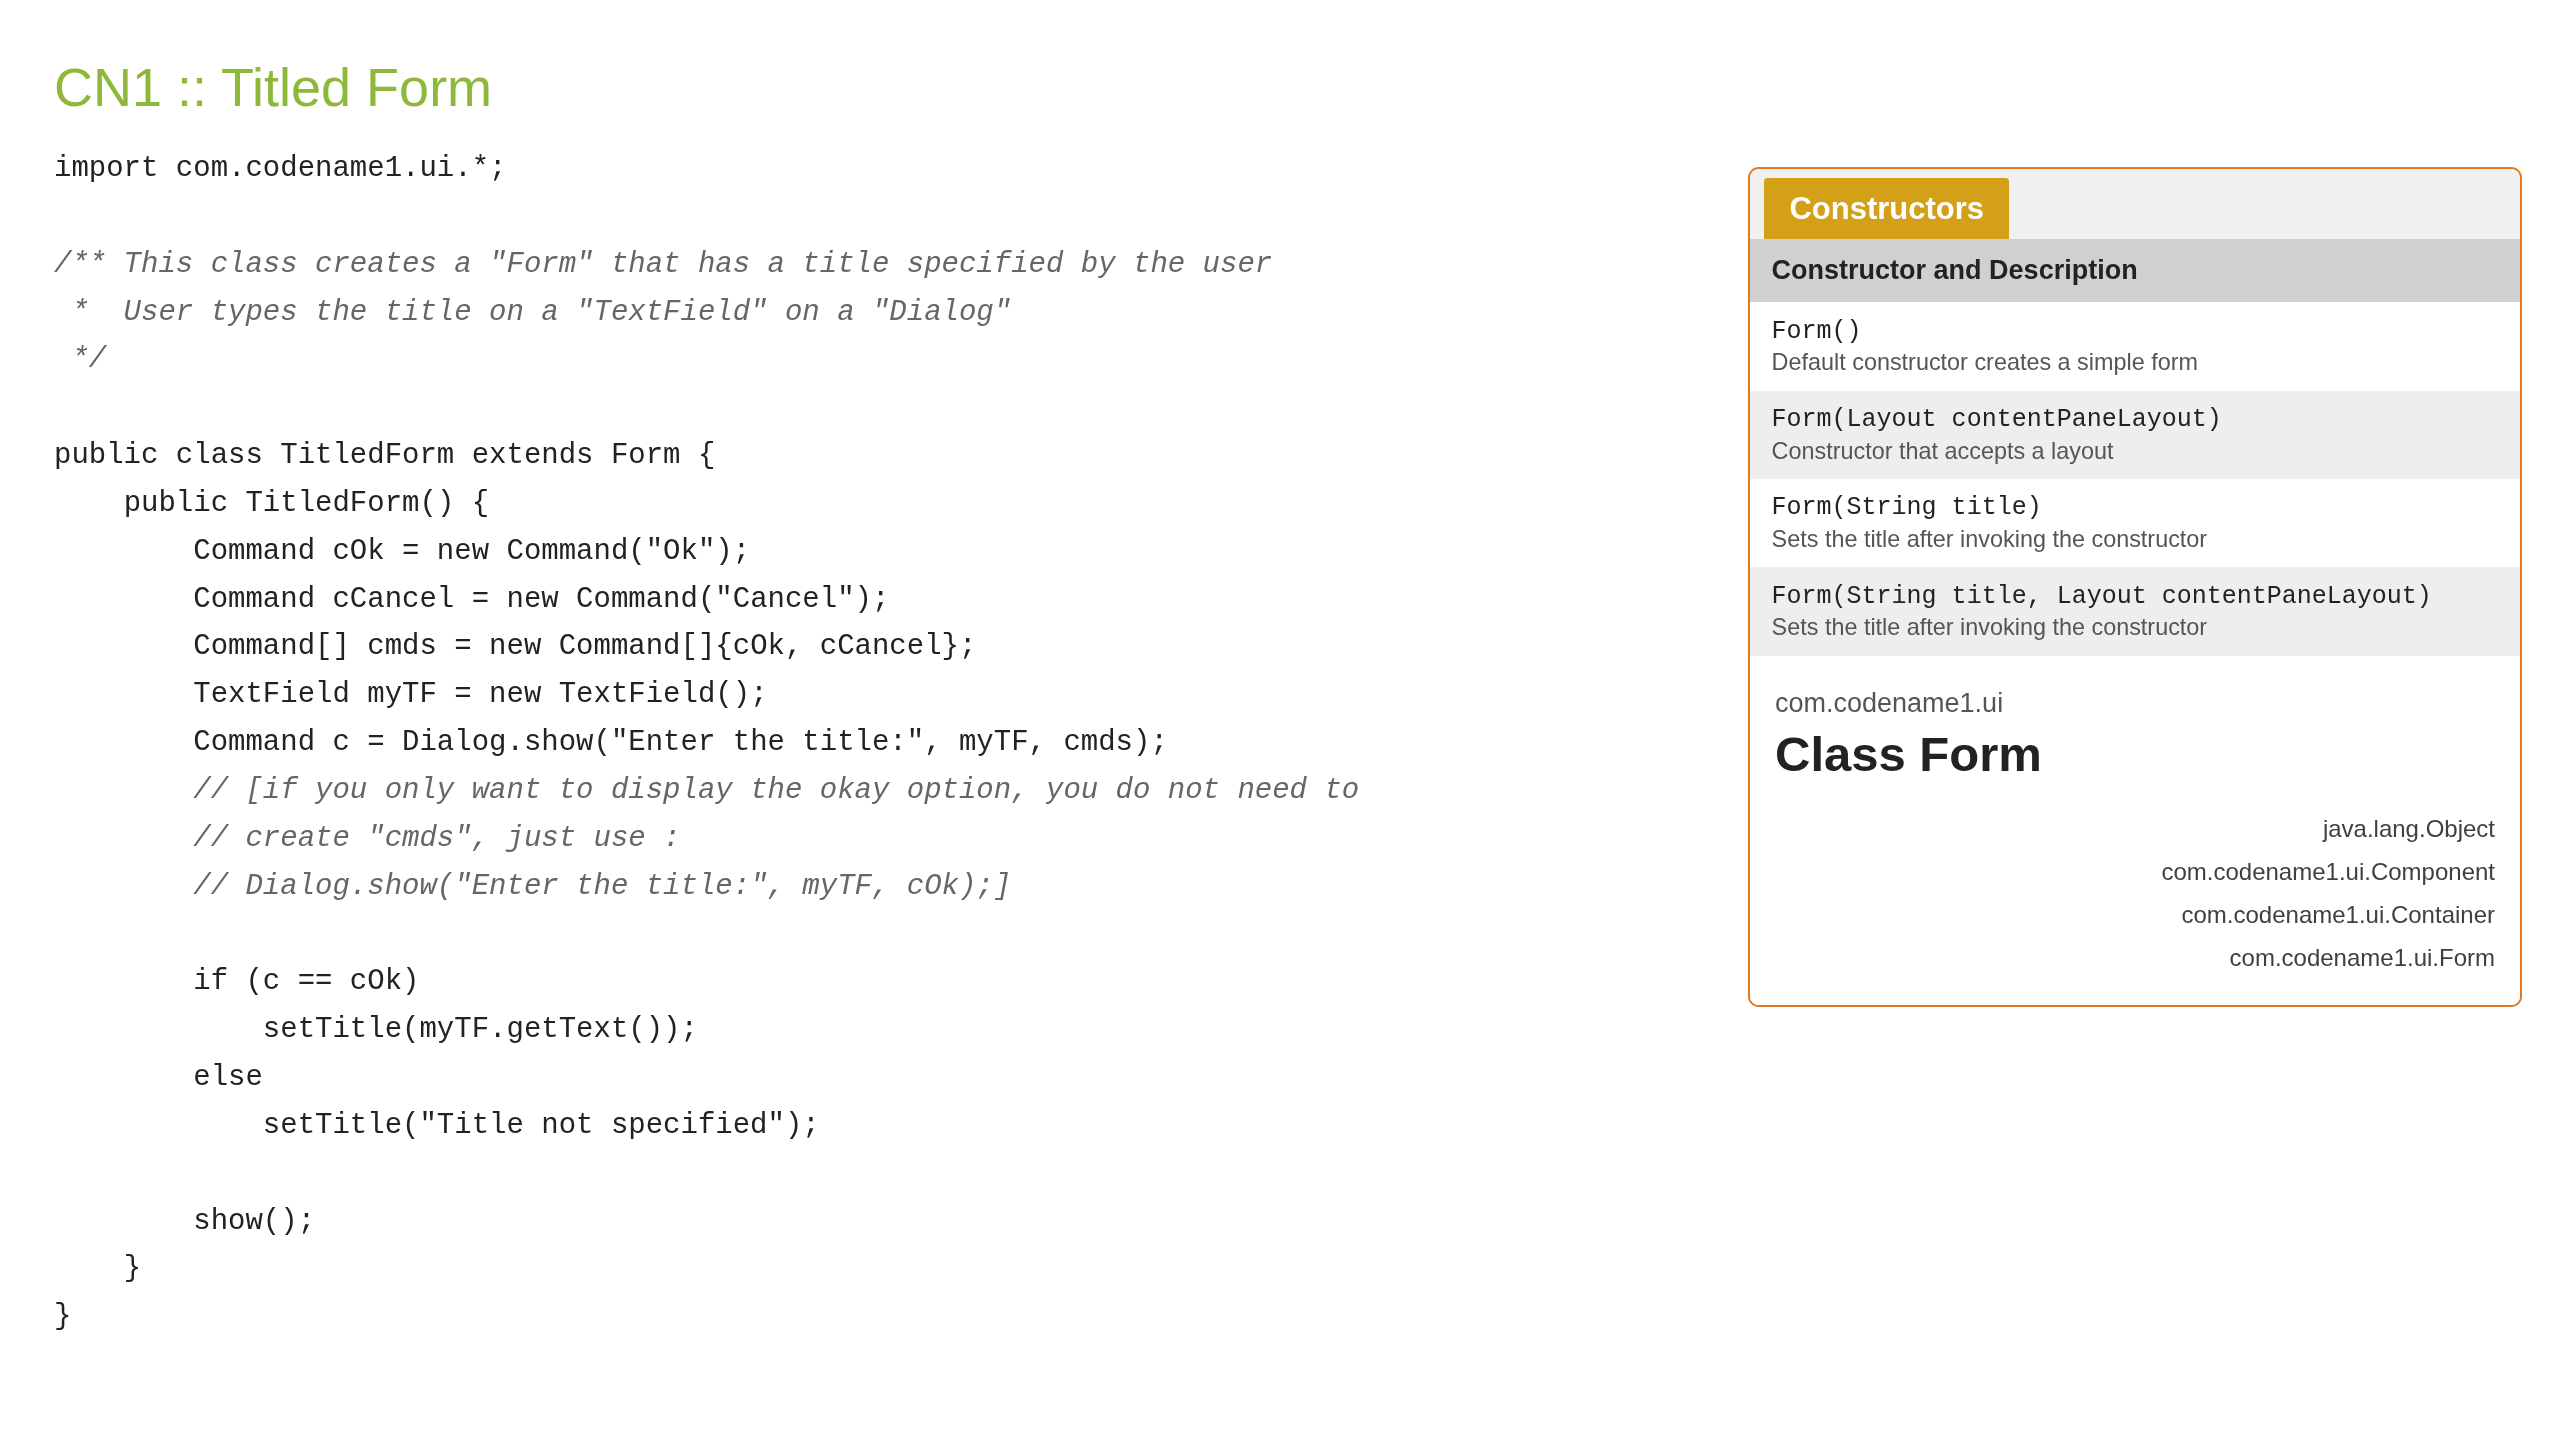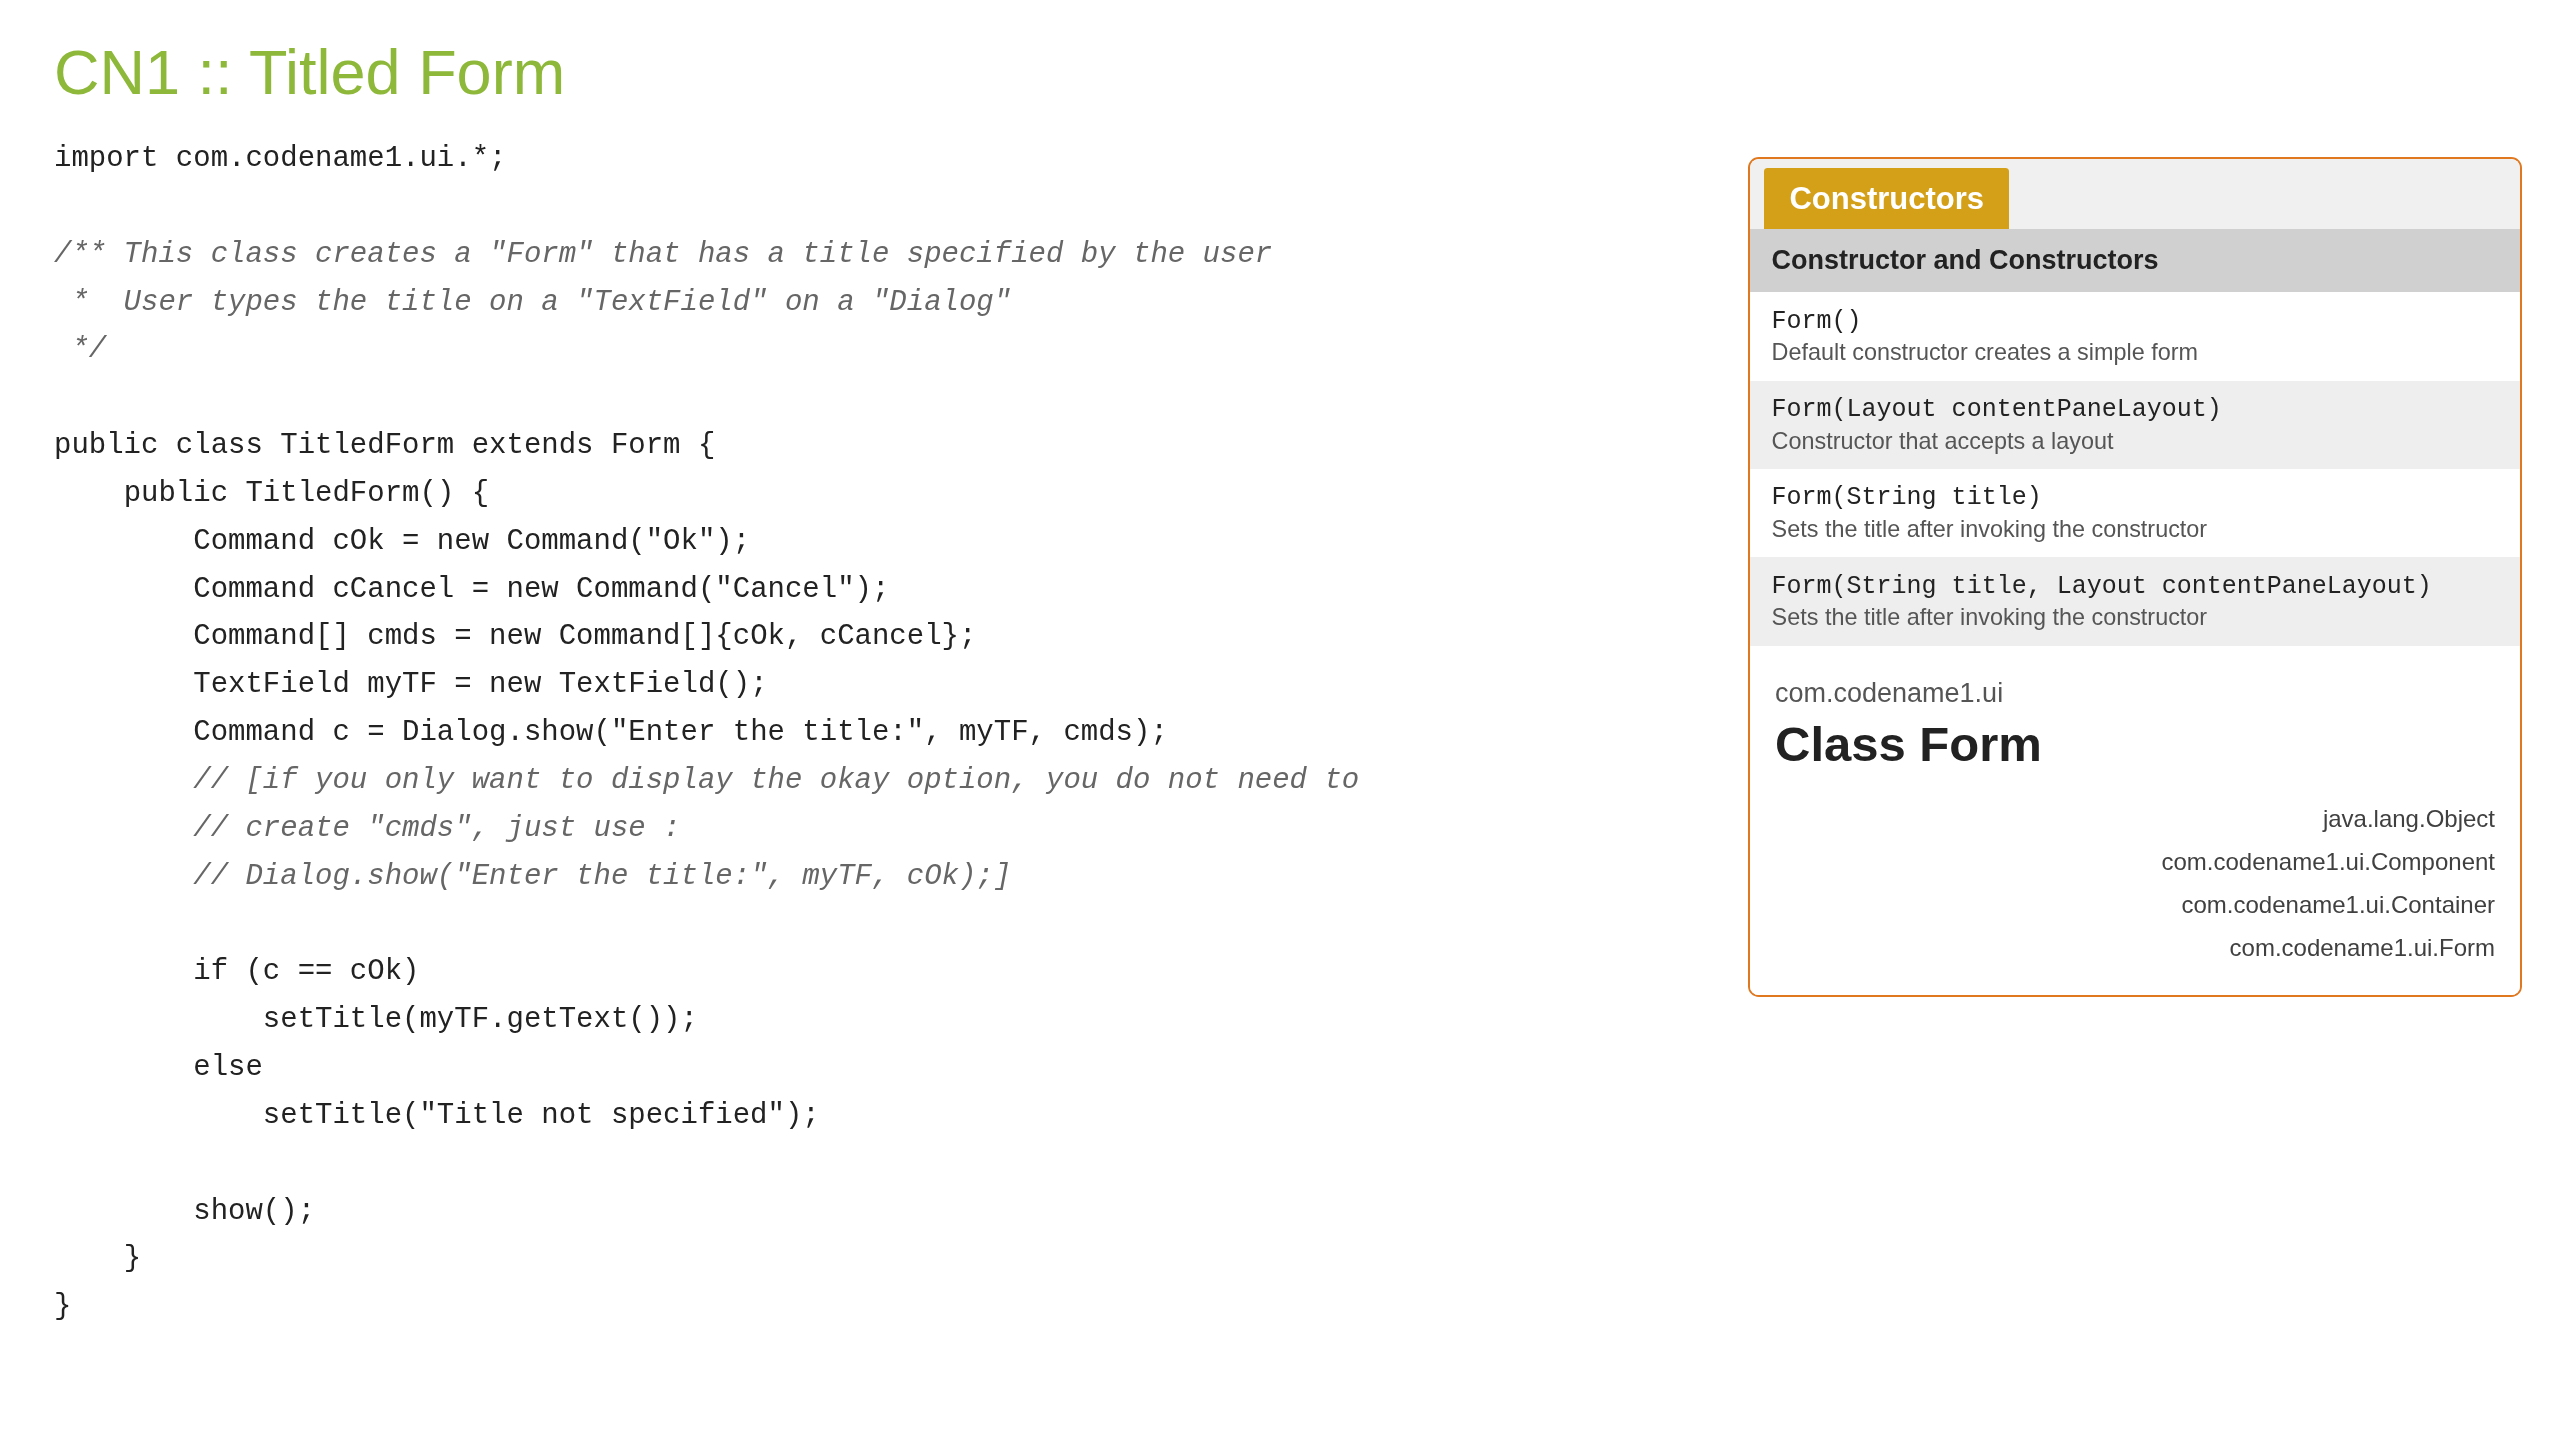--- a/index.html
+++ b/index.html
@@ -8,23 +8,23 @@
       background: #ffffff;
       font-family: Arial, sans-serif;
       width: 2576px;
       height: 1439px;
       overflow: hidden;
       position: relative;
     }
 
     .page-title {
       color: #8db83a;
-      font-size: 63px;
+      font-size: 54px;
       font-weight: normal;
-      padding: 36px 54px 27px 54px;
+      padding: 56px 54px 27px 54px;
     }
 
     .main-content {
       display: flex;
       flex-direction: row;
       padding: 0 54px;
       gap: 92px;
       align-items: flex-start;
     }
 
@@ -174,21 +174,21 @@
 
   <div class="right-panel">
 
     <div class="constructors-tab-row">
       <div class="constructors-tab">Constructors</div>
     </div>
 
     <table class="constructors-table">
       <thead>
         <tr>
-          <th>Constructor and Constructors</th>
+          <th>Constructor and Description</th>
         </tr>
       </thead>
       <tbody id="constructors-tbody">
       <tr>
             <td>
               <span class="constructor-sig">Form()</span>
               <span class="constructor-desc">Default constructor creates a simple form</span>
             </td>
           </tr>
           <tr>

